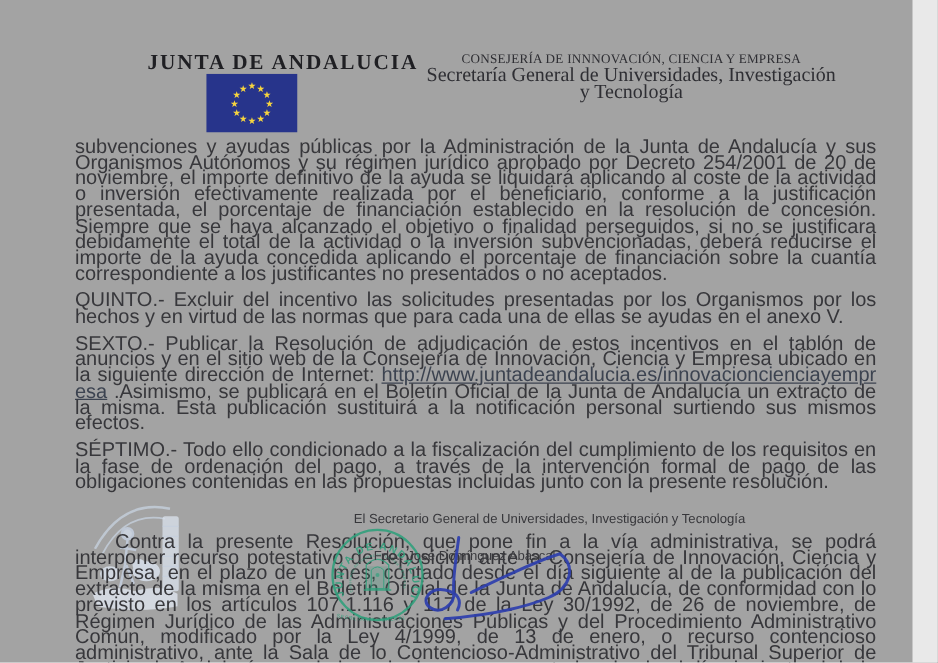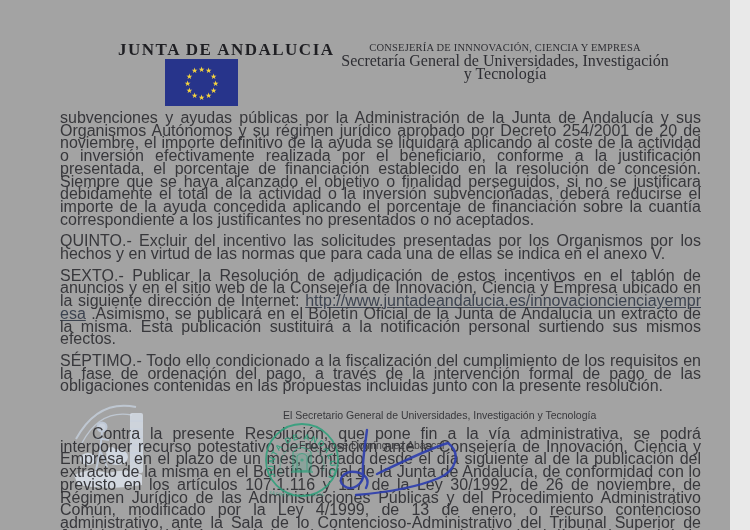--- a/index.html
+++ b/index.html
@@ -99,21 +99,21 @@
     <g fill="#dbe4f0" opacity=".9">
       <ellipse cx="47" cy="60" rx="11" ry="8"></ellipse>
       <circle cx="41" cy="55" r="5"></circle>
       <ellipse cx="18" cy="62" rx="8" ry="6"></ellipse>
     </g>
     <path d="M 4,78 Q 20,70 38,76 Q 58,70 72,78 L 72,88 Q 40,94 8,88 Z" fill="#e2e9f3" opacity=".85"></path>
   </svg>
 
   <div class="doc-body">
     <p>subvenciones y ayudas públicas por la Administración de la Junta de Andalucía y sus Organismos Autónomos y su régimen jurídico aprobado por Decreto 254/2001 de 20 de noviembre, el importe definitivo de la ayuda se liquidará aplicando al coste de la actividad o inversión efectivamente realizada por el beneficiario, conforme a la justificación presentada, el porcentaje de financiación establecido en la resolución de concesión. Siempre que se haya alcanzado el objetivo o finalidad perseguidos, si no se justificara debidamente el total de la actividad o la inversión subvencionadas, deberá reducirse el importe de la ayuda concedida aplicando el porcentaje de financiación sobre la cuantía correspondiente a los justificantes no presentados o no aceptados.</p>
-    <p>QUINTO.- Excluir del incentivo las solicitudes presentadas por los Organismos por los hechos y en virtud de las normas que para cada una de ellas se indica en el anexo V.</p>
+    <p>QUINTO.- Excluir del incentivo las solicitudes presentadas por los Organismos por los hechos y en virtud de las normas que para cada una de ellas se ayudas en el anexo V.</p>
     <p><span>SEXTO.- Publicar la Resolución de adjudicación de estos incentivos en el tablón de anuncios y en el sitio web de la Consejería de Innovación, Ciencia y Empresa ubicado en la siguiente dirección de Internet: </span><a class="url-link">http://www.juntadeandalucia.es/innovacioncienciayempresa</a><span> .Asimismo, se publicará en el Boletín Oficial de la Junta de Andalucía un extracto de la misma. Esta publicación sustituirá a la notificación personal surtiendo sus mismos efectos.</span></p>
     <p>SÉPTIMO.- Todo ello condicionado a la fiscalización del cumplimiento de los requisitos en la fase de ordenación del pago, a través de la intervención formal de pago de las obligaciones contenidas en las propuestas incluidas junto con la presente resolución.</p>
     <p class="indent">Contra la presente Resolución, que pone fin a la vía administrativa, se podrá interponer recurso potestativo de reposición ante la Consejería de Innovación, Ciencia y Empresa, en el plazo de un mes, contado desde el día siguiente al de la publicación del extracto de la misma en el Boletín Oficial de la Junta de Andalucía, de conformidad con lo previsto en los artículos 107.1.116 y 117 de la Ley 30/1992, de 26 de noviembre, de Régimen Jurídico de las Administraciones Públicas y del Procedimiento Administrativo Común, modificado por la Ley 4/1999, de 13 de enero, o recurso contencioso administrativo, ante la Sala de lo Contencioso-Administrativo del Tribunal Superior de Justicia de Andalucía, en el plazo de dos meses, contados desde el día siguiente al de la publicación en el Boletín Oficial de la Junta de Andalucía, de conformidad con lo establecido en los artículos 10,14 y 46.1 de la Ley 29/1998, de 13 de julio, reguladora de la Jurisdicción Contencioso-Administrativa.</p>
   </div>
 
   <div class="sig-title">El Secretario General de Universidades, Investigación y Tecnología</div>
   <div class="sig-name">Fdo.: José Domínguez Abascal</div>
 
   <svg class="stamp" viewBox="0 0 106 80">
     <defs>

